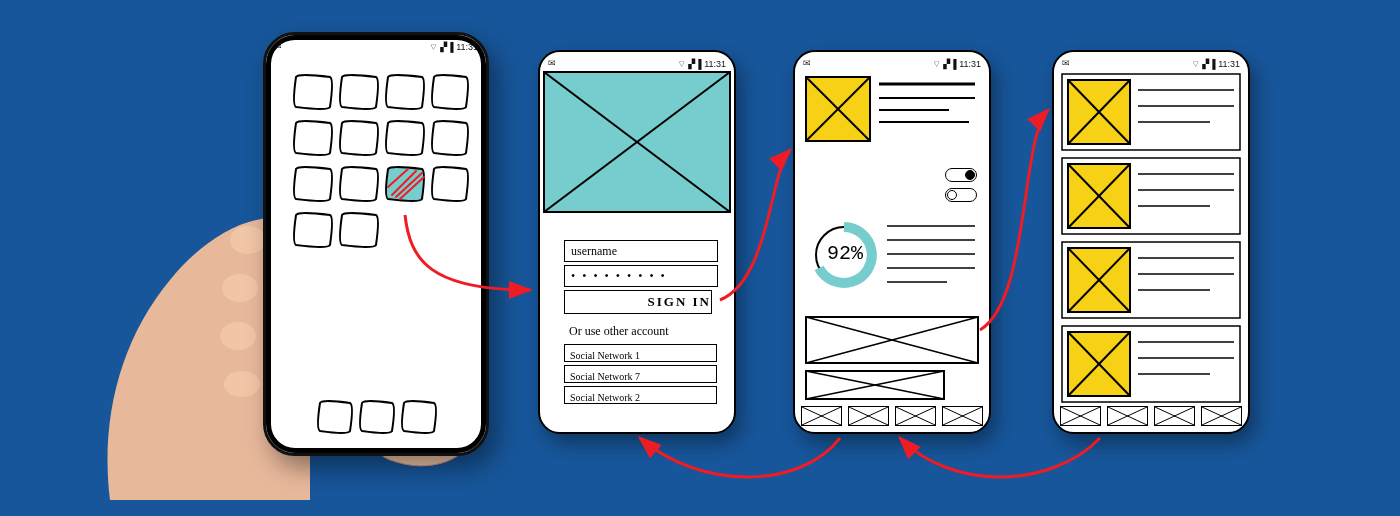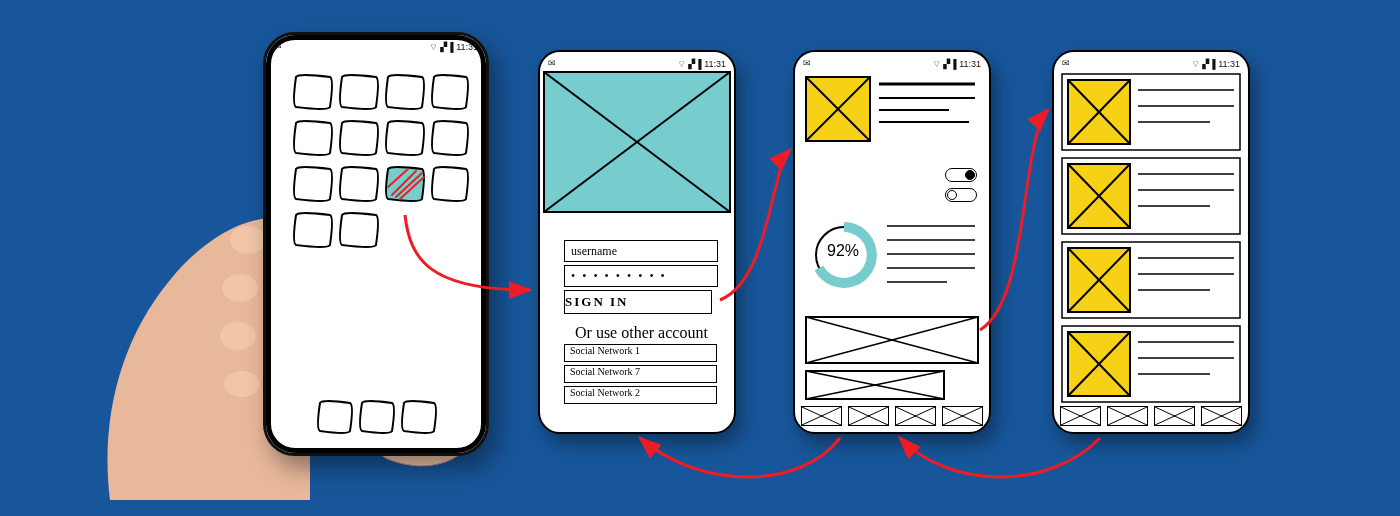--- a/index.html
+++ b/index.html
@@ -14,28 +14,28 @@
 .phone.wf3{left:1052px}
 
 
 .statusbar{position:absolute;top:4px;left:0;right:0;height:14px;font-size:9px;color:#111;display:flex;align-items:center;justify-content:space-between;padding:0 8px;font-family:sans-serif}
 
 
 .stroke{stroke:#000;stroke-width:2;fill:none;stroke-linecap:round;stroke-linejoin:round}
 
 
 .login-field{position:absolute;left:24px;width:146px;height:20px;border:1.5px solid #000;background:#fff;font-size:12px;padding-left:6px;display:flex;align-items:center}
-.login-btn{position:absolute;left:24px;width:146px;height:22px;border:1.5px solid #000;background:#fff;font-size:13px;letter-spacing:2px;display:flex;align-items:center;justify-content:flex-start;font-weight:700}
-.alt-label{position:absolute;left:35px;font-size:16px}
-.sn-btn{position:absolute;left:24px;width:146px;height:16px;border:1.5px solid #000;background:#fff;font-size:10px;padding-left:5px;display:flex;align-items:flex-start}
+.login-btn{position:absolute;left:24px;width:146px;height:22px;border:1.5px solid #000;background:#fff;font-size:13px;letter-spacing:2px;display:flex;align-items:center;justify-content:flex-end;font-weight:700}
+.alt-label{position:absolute;left:29px;font-size:12px}
+.sn-btn{position:absolute;left:24px;width:146px;height:16px;border:1.5px solid #000;background:#fff;font-size:10px;padding-left:5px;display:flex;align-items:flex-end}
 
 
 .toggle{position:absolute;width:30px;height:12px;border:1.5px solid #000;border-radius:10px}
 .toggle .knob{position:absolute;top:1px;width:8px;height:8px;border:1.5px solid #000;border-radius:50%;background:#fff}
-.donut-label{position:absolute;font-size:16px;font-family:Liberation Sans, sans-serif}
+.donut-label{position:absolute;font-size:20px;font-family:Liberation Mono, monospace}
 
 
 .tabbar{position:absolute;bottom:6px;left:6px;right:6px;display:flex;gap:6px;justify-content:space-between}
 .tab{flex:1;height:18px;border:1.5px solid #000}
 
 
 .hand{position:absolute;left:100px;top:160px;width:400px;height:360px;pointer-events:none}
 </style>
 </head>
 <body>

